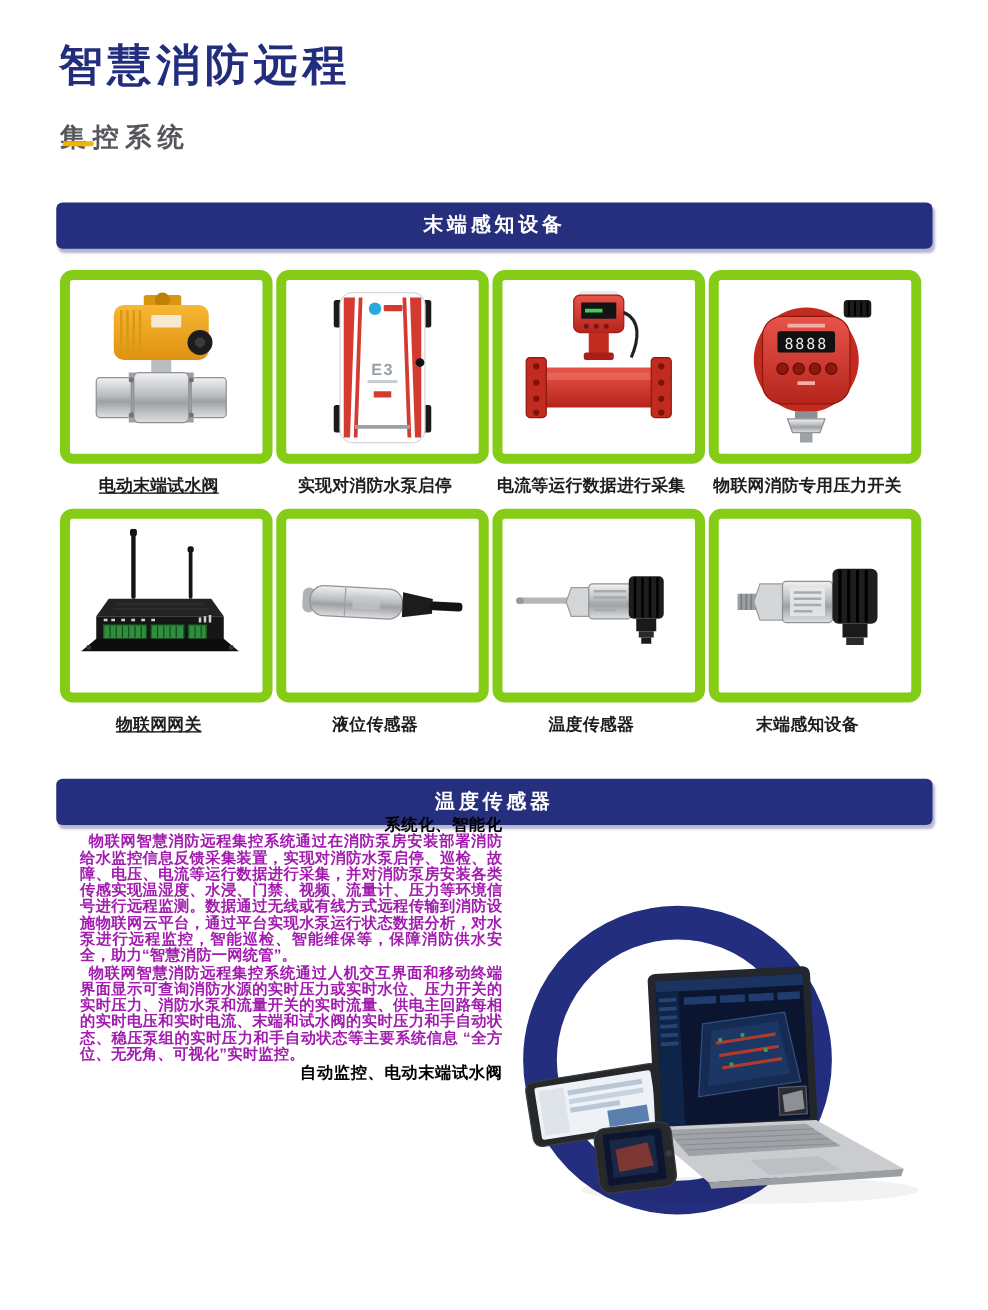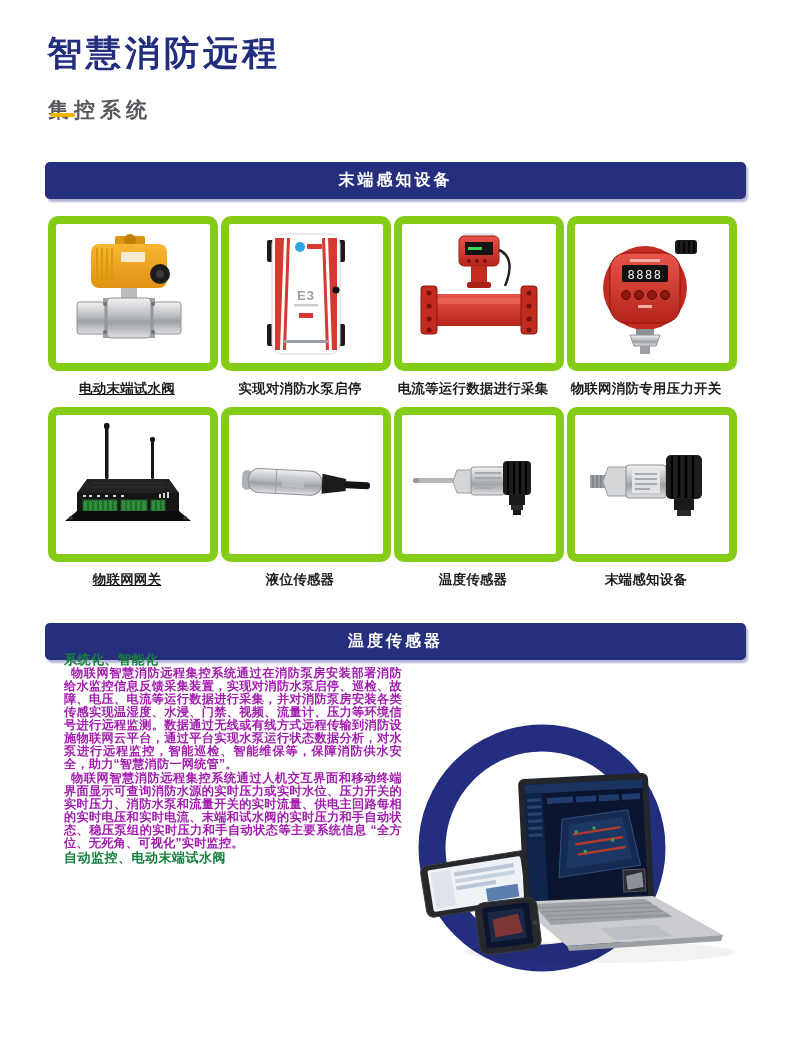--- a/index.html
+++ b/index.html
@@ -26,21 +26,21 @@
   .product-cell{position:absolute;width:158px;}
   .row1{top:216px;} .row2{top:407px;}
   .col1{left:48px;text-decoration:underline;} .col2{left:221px;} .col3{left:394px;} .col4{left:567px;}
   .card{width:154px;height:139px;background:#ffffff;border:8px solid #84cc16;
         border-radius:10px;display:flex;align-items:center;justify-content:center;}
   .caption{margin-top:9px;text-align:center;font-size:13.5px;font-weight:700;
            color:#1d1d1d;letter-spacing:0.2px;white-space:nowrap;}
 
   
   .features{position:absolute;left:64px;top:653px;width:338px;}
-  .features h3{margin:0;font-size:13px;line-height:14px;font-weight:800;color:#15803d;letter-spacing:0.5px;}
+  .features h3{margin:0;font-size:13px;line-height:14px;font-weight:800;color:#000000;letter-spacing:0.5px;text-align:right;}
   .features p{margin:0 0 1px 0;font-size:12.2px;line-height:13px;color:#a21caf;
               font-weight:600;text-align:justify;text-indent:7px;letter-spacing:0.2px;}
 
   
   .devices-illustration{position:absolute;left:415px;top:688px;}
 
   svg{display:block;}
 </style>
 </head>
 <body>

